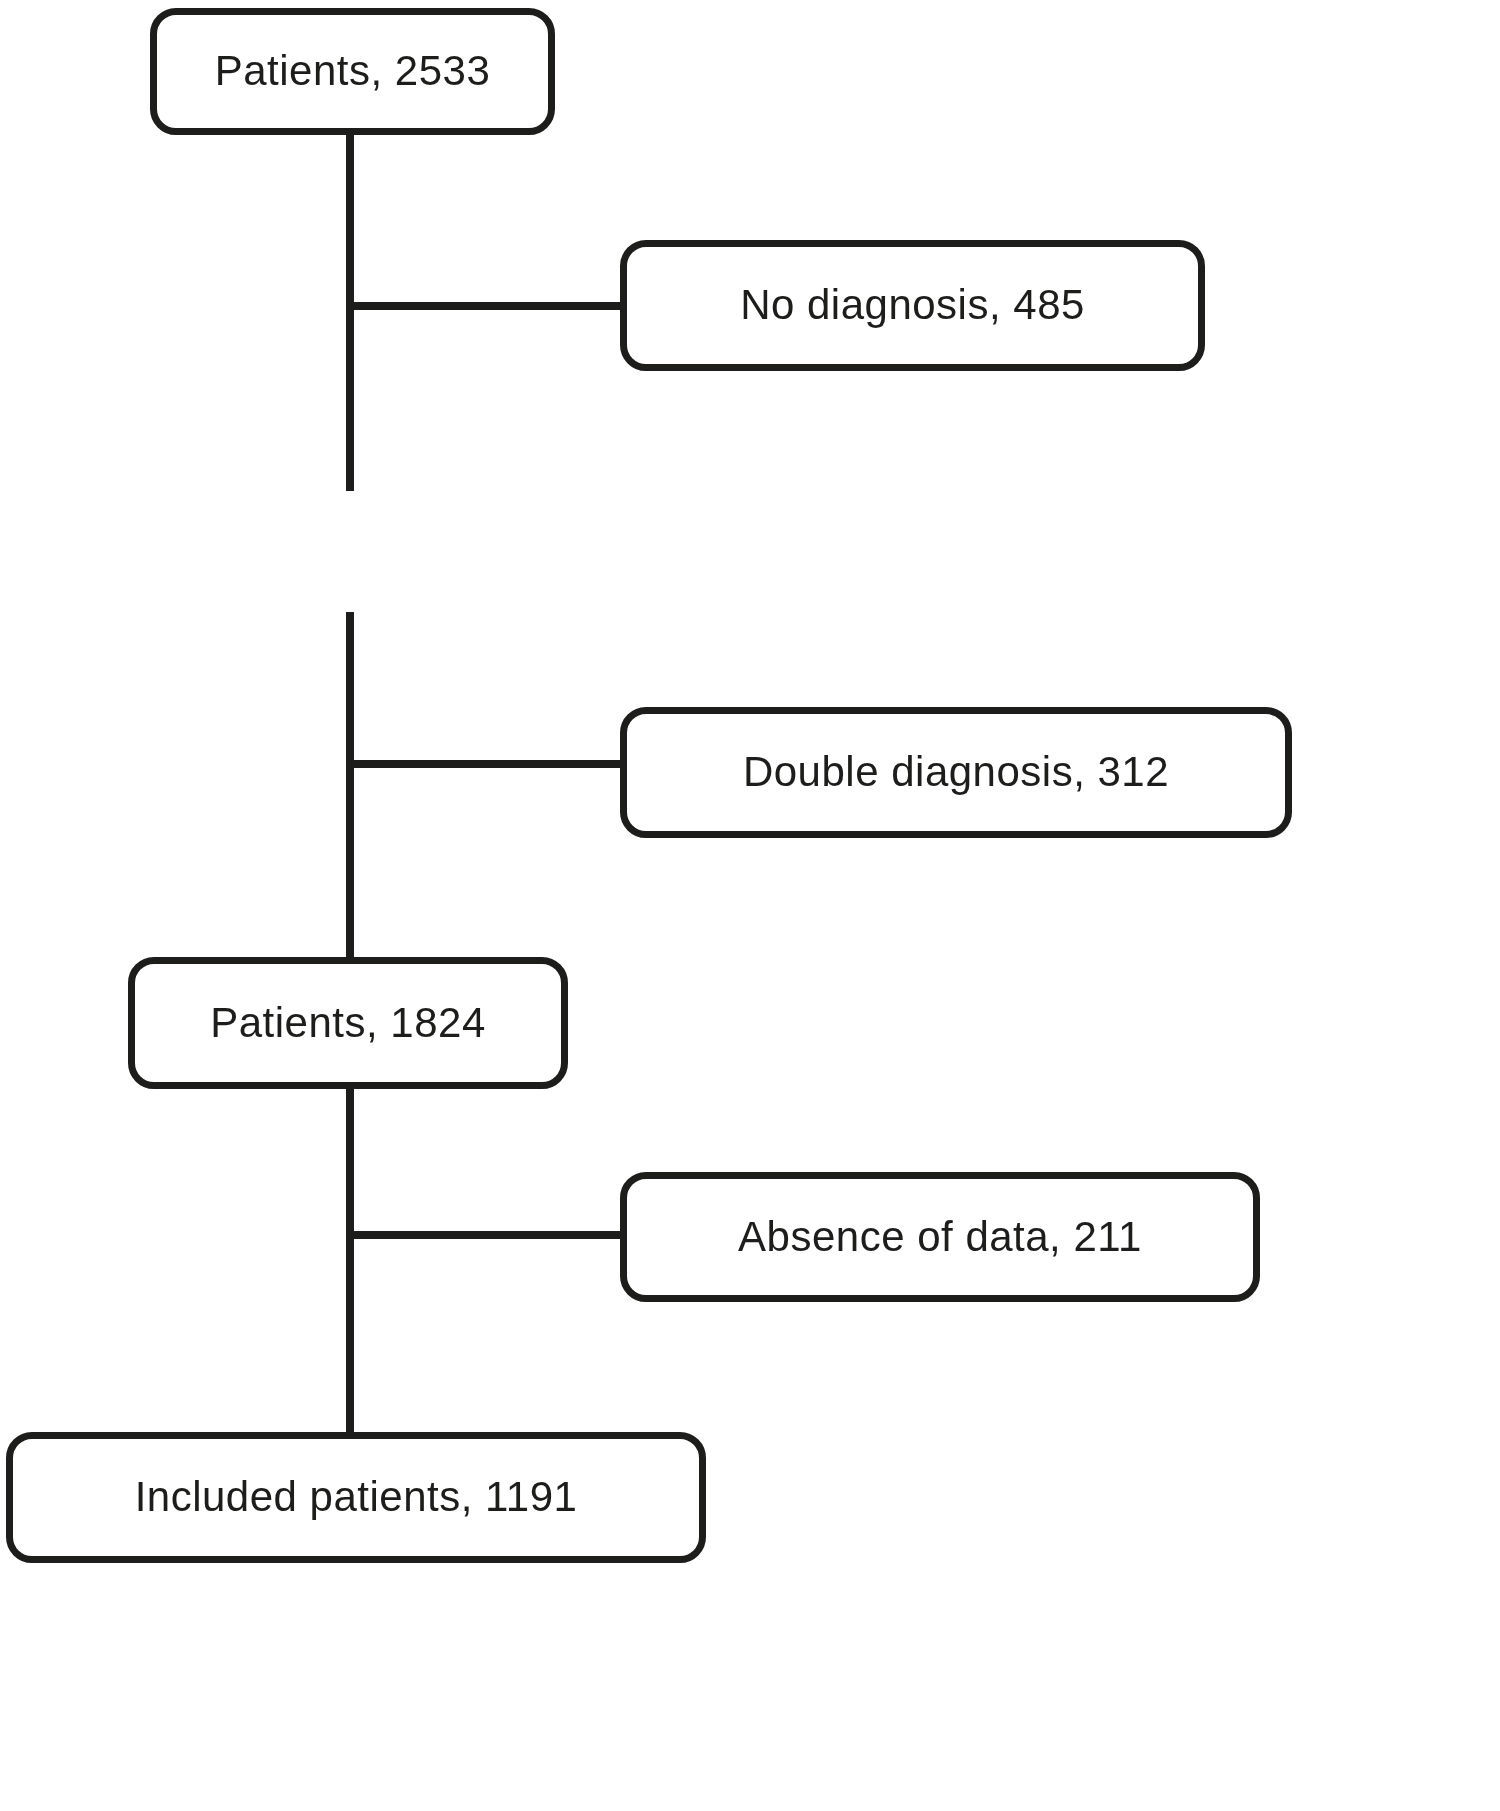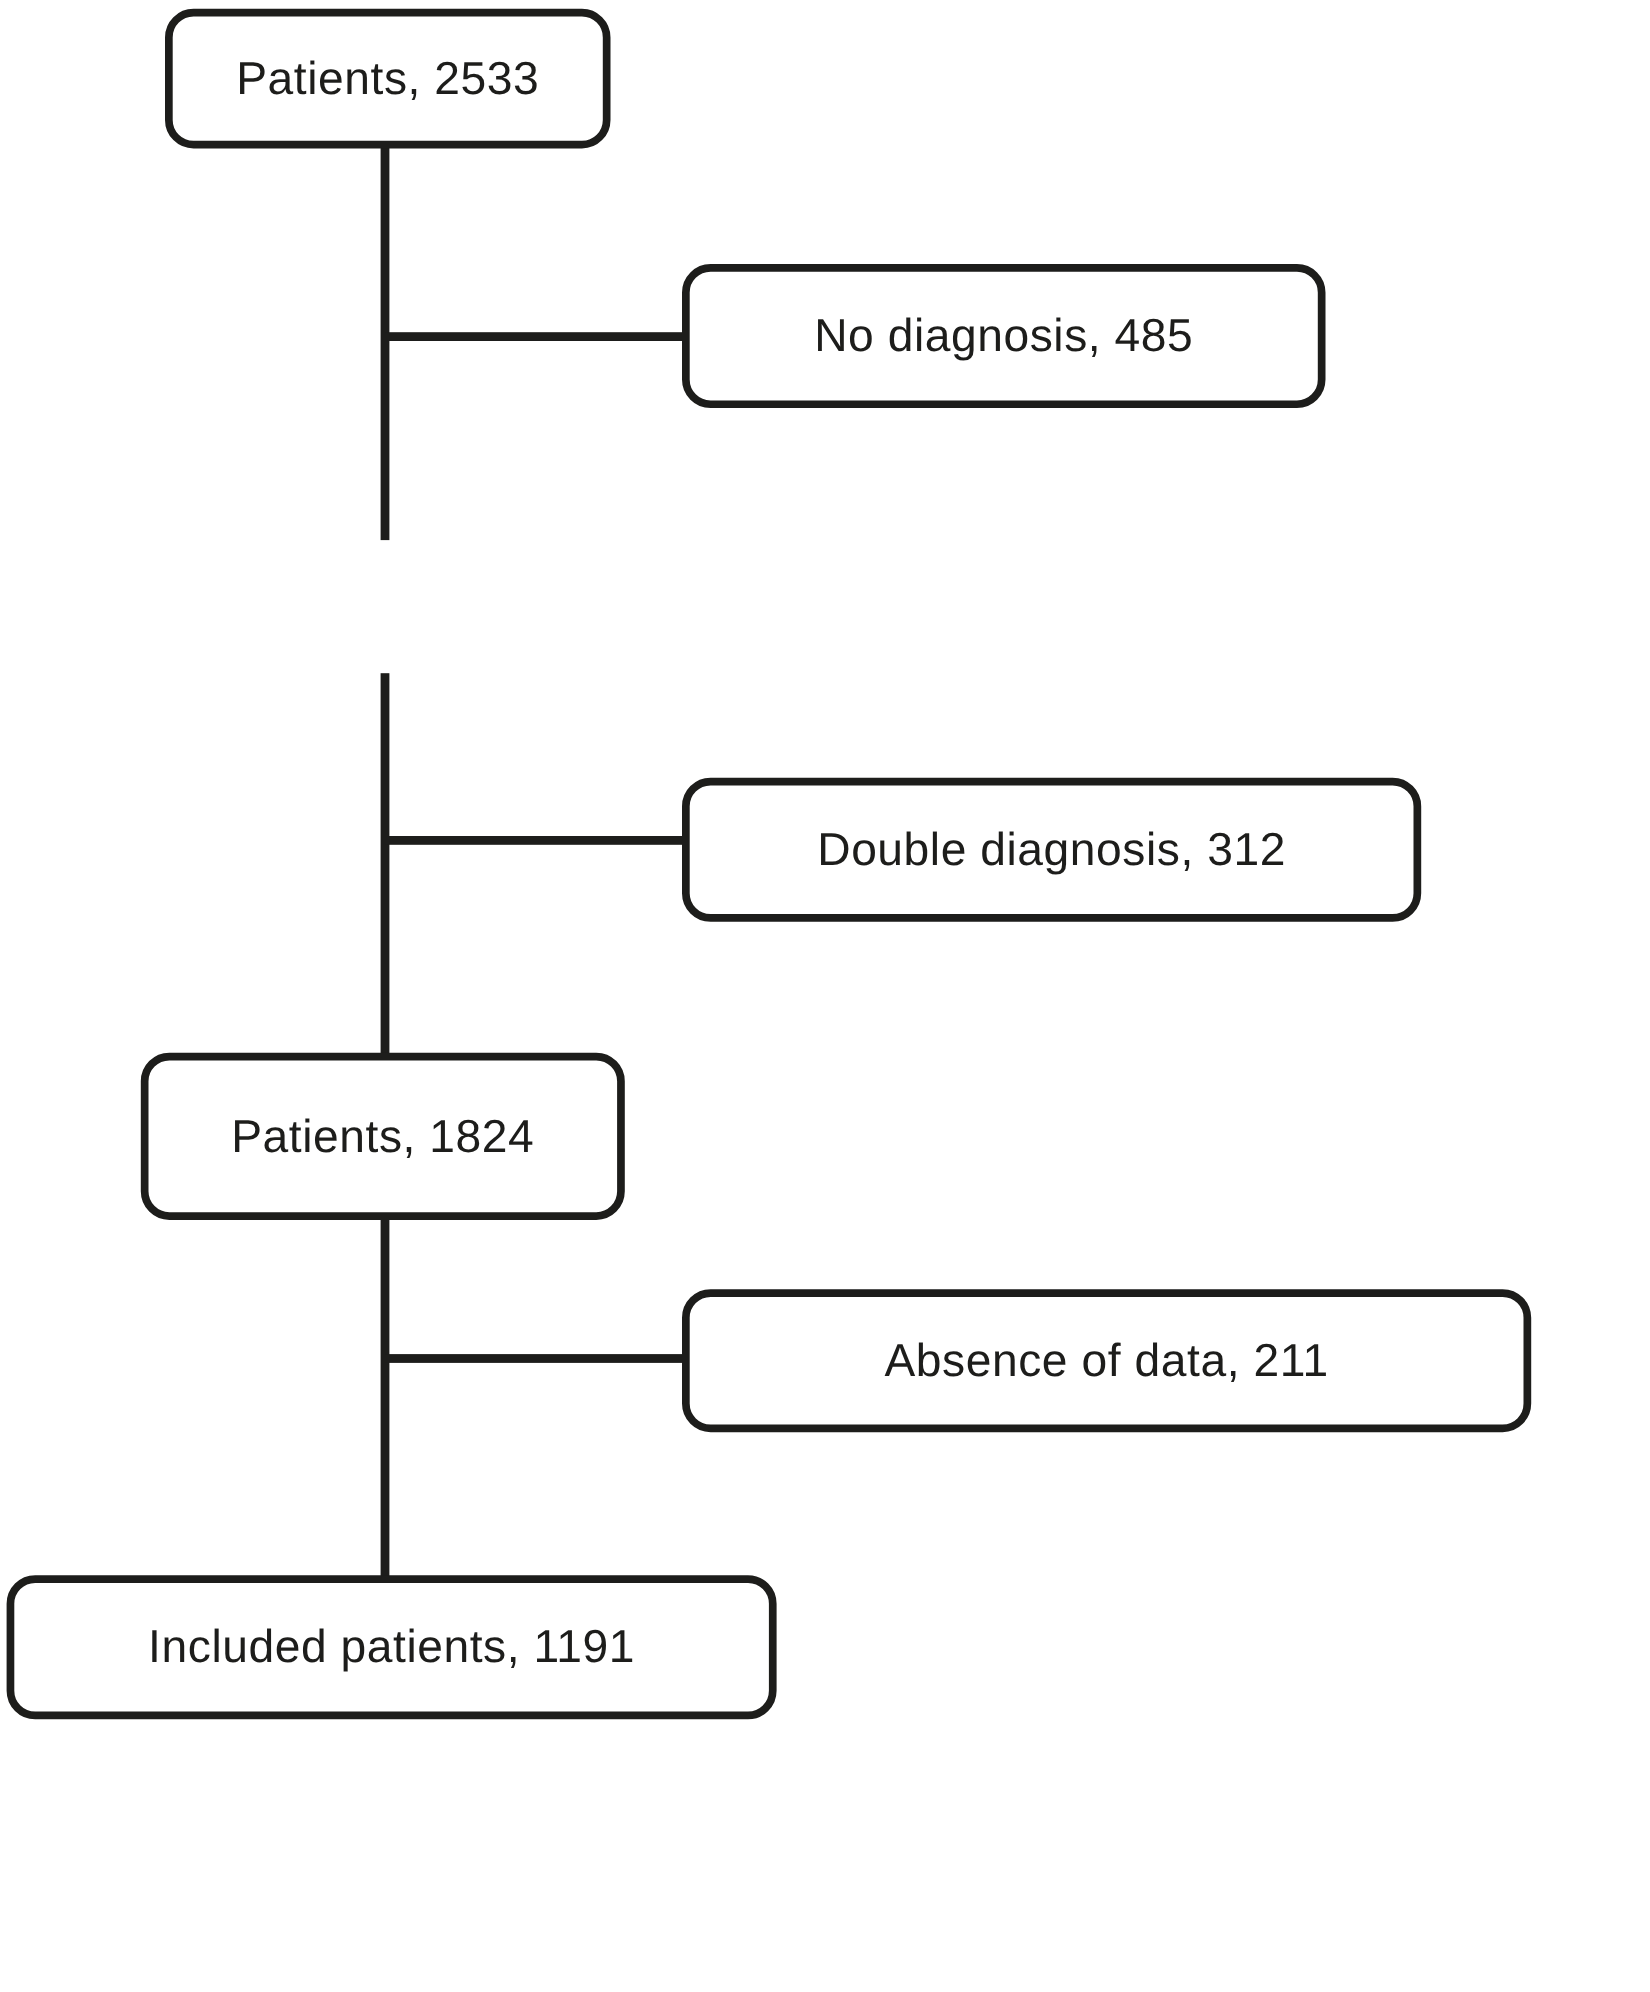--- a/index.html
+++ b/index.html
@@ -33,22 +33,22 @@
   .connector {
     position: absolute;
     background: #1d1d1b;
   }
 
   
   #n-patients-2533     { left: 150px; top: 8px;    width: 405px; height: 127px; }
   #n-no-diagnosis      { left: 620px; top: 240px;  width: 585px; height: 131px; }
   #n-patients-2136     { left: 115px; top: 487px;  width: 475px; height: 128px; }
   #n-double-diagnosis  { left: 620px; top: 707px;  width: 672px; height: 131px; }
-  #n-patients-1824     { left: 128px; top: 957px;  width: 440px; height: 152px; }
-  #n-absence-of-data   { left: 620px; top: 1172px; width: 772px; height: 130px; }
+  #n-patients-1824     { left: 128px; top: 957px;  width: 440px; height: 132px; }
+  #n-absence-of-data   { left: 620px; top: 1172px; width: 640px; height: 130px; }
   #n-included-patients { left: 6px;   top: 1432px; width: 700px; height: 131px; }
 
   
   #c-v1 { left: 346px; top: 133px;  width: 8px;   height: 358px; }
   #c-h1 { left: 350px; top: 302px;  width: 274px; height: 8px;  }
   #c-v2 { left: 346px; top: 612px;  width: 8px;   height: 349px; }
   #c-h2 { left: 350px; top: 760px;  width: 274px; height: 8px;  }
   #c-v3 { left: 346px; top: 1086px; width: 8px;   height: 350px; }
   #c-h3 { left: 350px; top: 1231px; width: 274px; height: 8px;  }
 </style>

